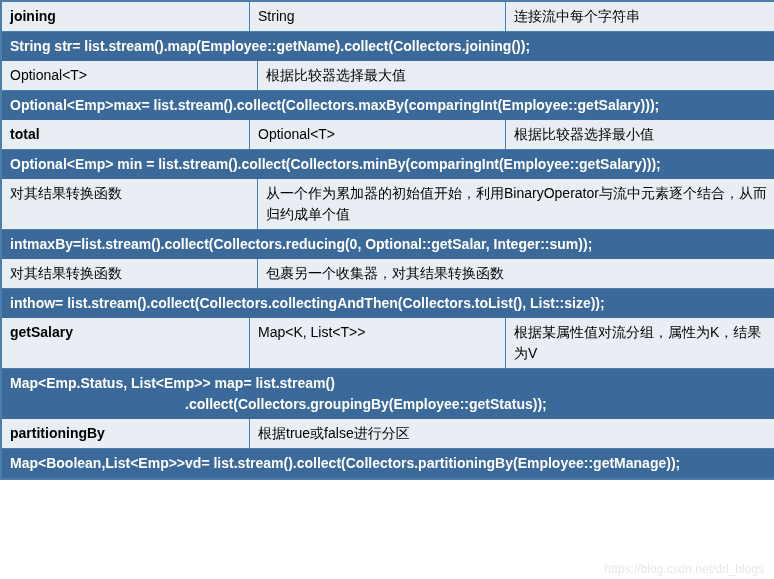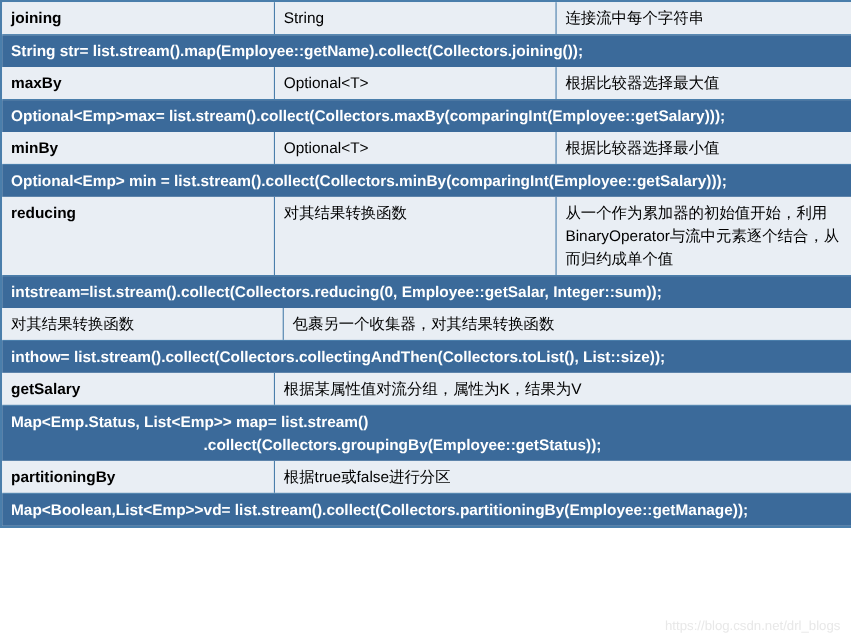--- a/index.html
+++ b/index.html
@@ -57,48 +57,47 @@
 <div class="table">
 
   <div class="row data-row">
     <div class="cell c1">joining</div>
     <div class="cell c2">String</div>
     <div class="cell c3">连接流中每个字符串</div>
   </div>
   <div class="code-row"><span>String </span><span class="u">str</span><span>= list.stream().map(Employee::getName).collect(Collectors.joining());</span></div>
 
   <div class="row data-row">
-    <div class="cell c1">maxBy</div>
     <div class="cell c2">Optional&lt;T&gt;</div>
     <div class="cell c3">根据比较器选择最大值</div>
   </div>
   <div class="code-row"><span>Optional&lt;Emp&gt;</span><span class="u">max</span><span>= list.stream().collect(Collectors.maxBy(comparingInt(Employee::getSalary)));</span></div>
 
   <div class="row data-row">
-    <div class="cell c1">minBy</div>
+    <div class="cell c1">total</div>
     <div class="cell c2">Optional&lt;T&gt;</div>
     <div class="cell c3">根据比较器选择最小值</div>
   </div>
   <div class="code-row"><span>Optional&lt;Emp&gt; </span><span class="u">min</span><span> = list.stream().collect(Collectors.minBy(comparingInt(Employee::getSalary)));</span></div>
 
   <div class="row data-row">
-    <div class="cell c1">reducing</div>
     <div class="cell c2">对其结果转换函数</div>
     <div class="cell c3">从一个作为累加器的初始值开始，利用BinaryOperator与流中元素逐个结合，从而归约成单个值</div>
   </div>
-  <div class="code-row"><span>int</span><span class="u">stream</span><span>=list.stream().collect(Collectors.reducing(0, Employee::getSalar, Integer::sum));</span></div>
+  <div class="code-row"><span>int</span><span class="u">maxBy</span><span>=list.stream().collect(Collectors.reducing(0, Optional::getSalar, Integer::sum));</span></div>
 
   <div class="row data-row">
     <div class="cell c2">对其结果转换函数</div>
     <div class="cell c3">包裹另一个收集器，对其结果转换函数</div>
   </div>
   <div class="code-row"><span>int</span><span class="u">how</span><span>= list.stream().collect(Collectors.collectingAndThen(Collectors.toList(), List::size));</span></div>
 
   <div class="row data-row">
     <div class="cell c1">getSalary</div>
+    <div class="cell c2">Map&lt;K, List&lt;T&gt;&gt;</div>
     <div class="cell c3">根据某属性值对流分组，属性为K，结果为V</div>
   </div>
   <div class="code-row" style="white-space:pre;">Map&lt;Emp.Status, List&lt;Emp&gt;&gt; map= list.stream()
                                              .collect(Collectors.groupingBy(Employee::getStatus));</div>
 
   <div class="row data-row">
     <div class="cell c1">partitioningBy</div>
     <div class="cell c3">根据true或false进行分区</div>
   </div>
   <div class="code-row"><span>Map&lt;Boolean,List&lt;Emp&gt;&gt;</span><span class="u">vd</span><span>= list.stream().collect(Collectors.partitioningBy(Employee::getManage));</span></div>

